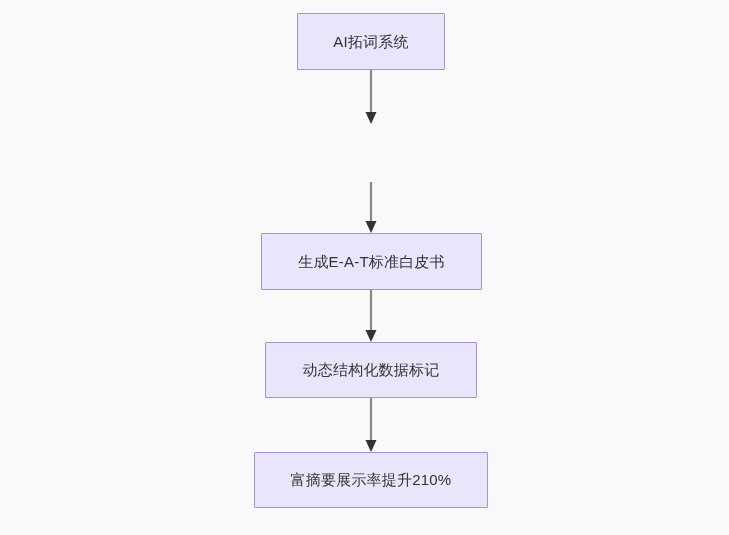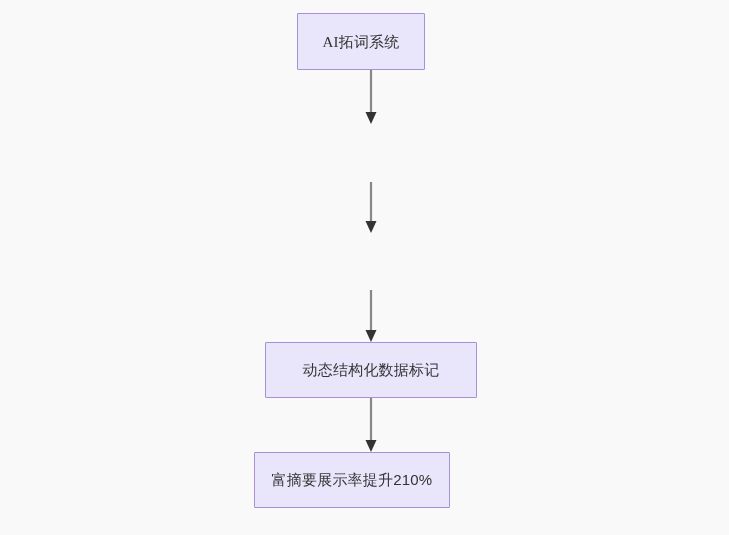--- a/index.html
+++ b/index.html
@@ -69,27 +69,30 @@
     </svg>
   </div>
 
   <div class="edge" style="left:355px; top:398px; width:32px; height:54px;">
     <svg width="32" height="54" viewBox="0 0 32 54">
       <line x1="16" y1="0" x2="16" y2="45" stroke="#888888" stroke-width="2.2"></line>
       <polygon points="16,54 10.5,42 21.5,42" fill="#333333"></polygon>
     </svg>
   </div>
 
-  <div class="node" style="left:297px; top:13px; width:128px; height:57px;font-family:Liberation Serif, serif;">
+  <div class="node" style="left:297px; top:13px; width:148px; height:57px;">
     <span class="node-label">AI拓词系统</span>
   </div>
 
 
+  <div class="node" style="left:261px; top:233px; width:221px; height:57px;">
+    <span class="node-label">生成E-A-T标准白皮书</span>
+  </div>
 
   <div class="node" style="left:265px; top:342px; width:212px; height:56px;">
     <span class="node-label">动态结构化数据标记</span>
   </div>
 
-  <div class="node" style="left:254px; top:452px; width:196px; height:56px;">
+  <div class="node" style="left:254px; top:452px; width:234px; height:56px;">
     <span class="node-label">富摘要展示率提升210%</span>
   </div>
 
 </div>
 
 </body></html>

